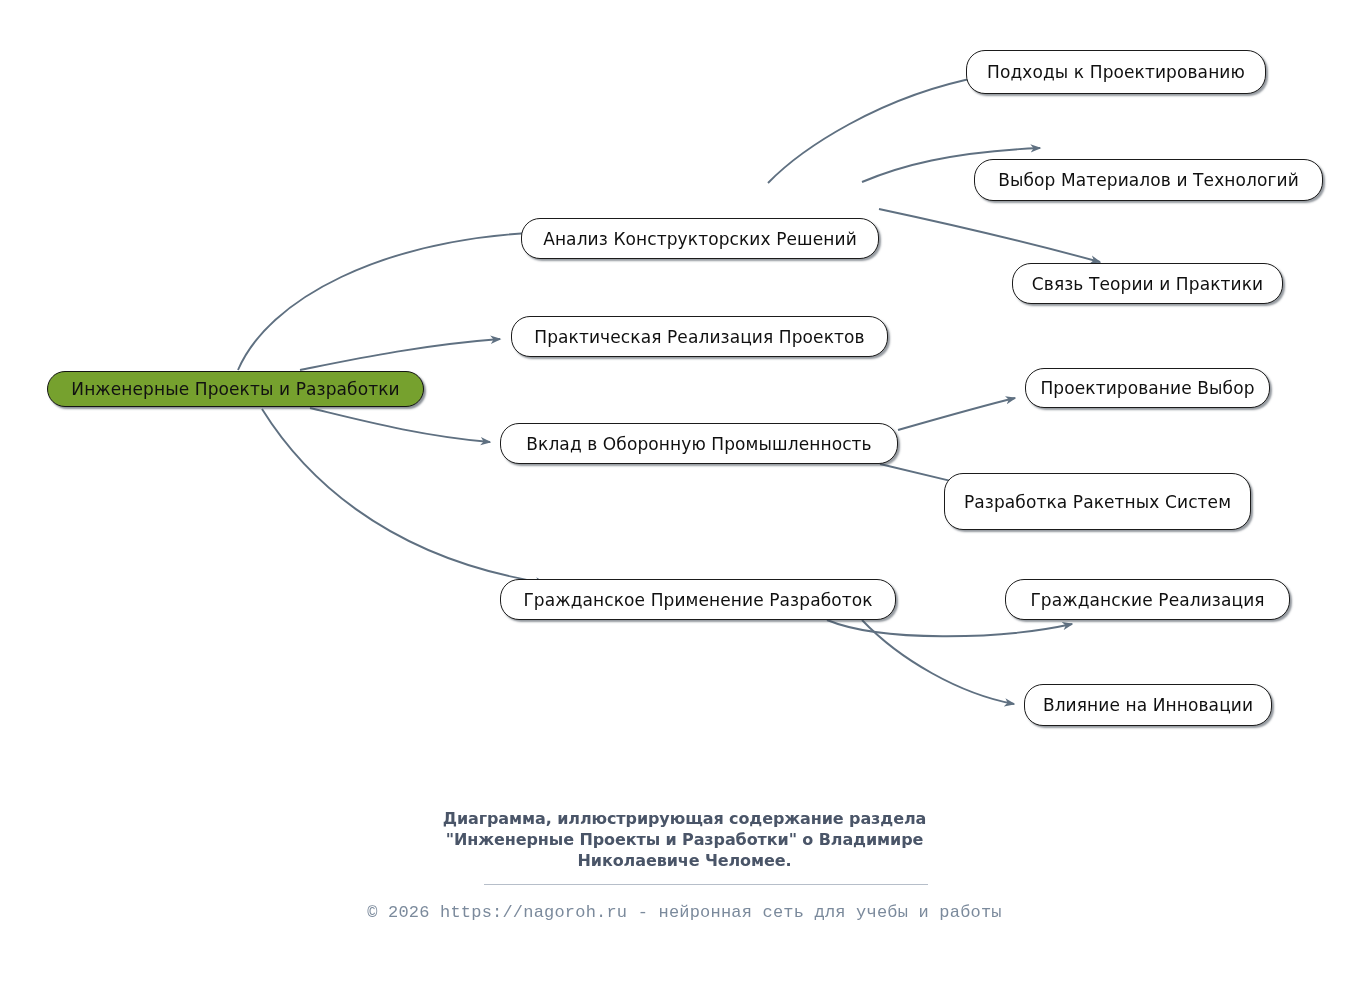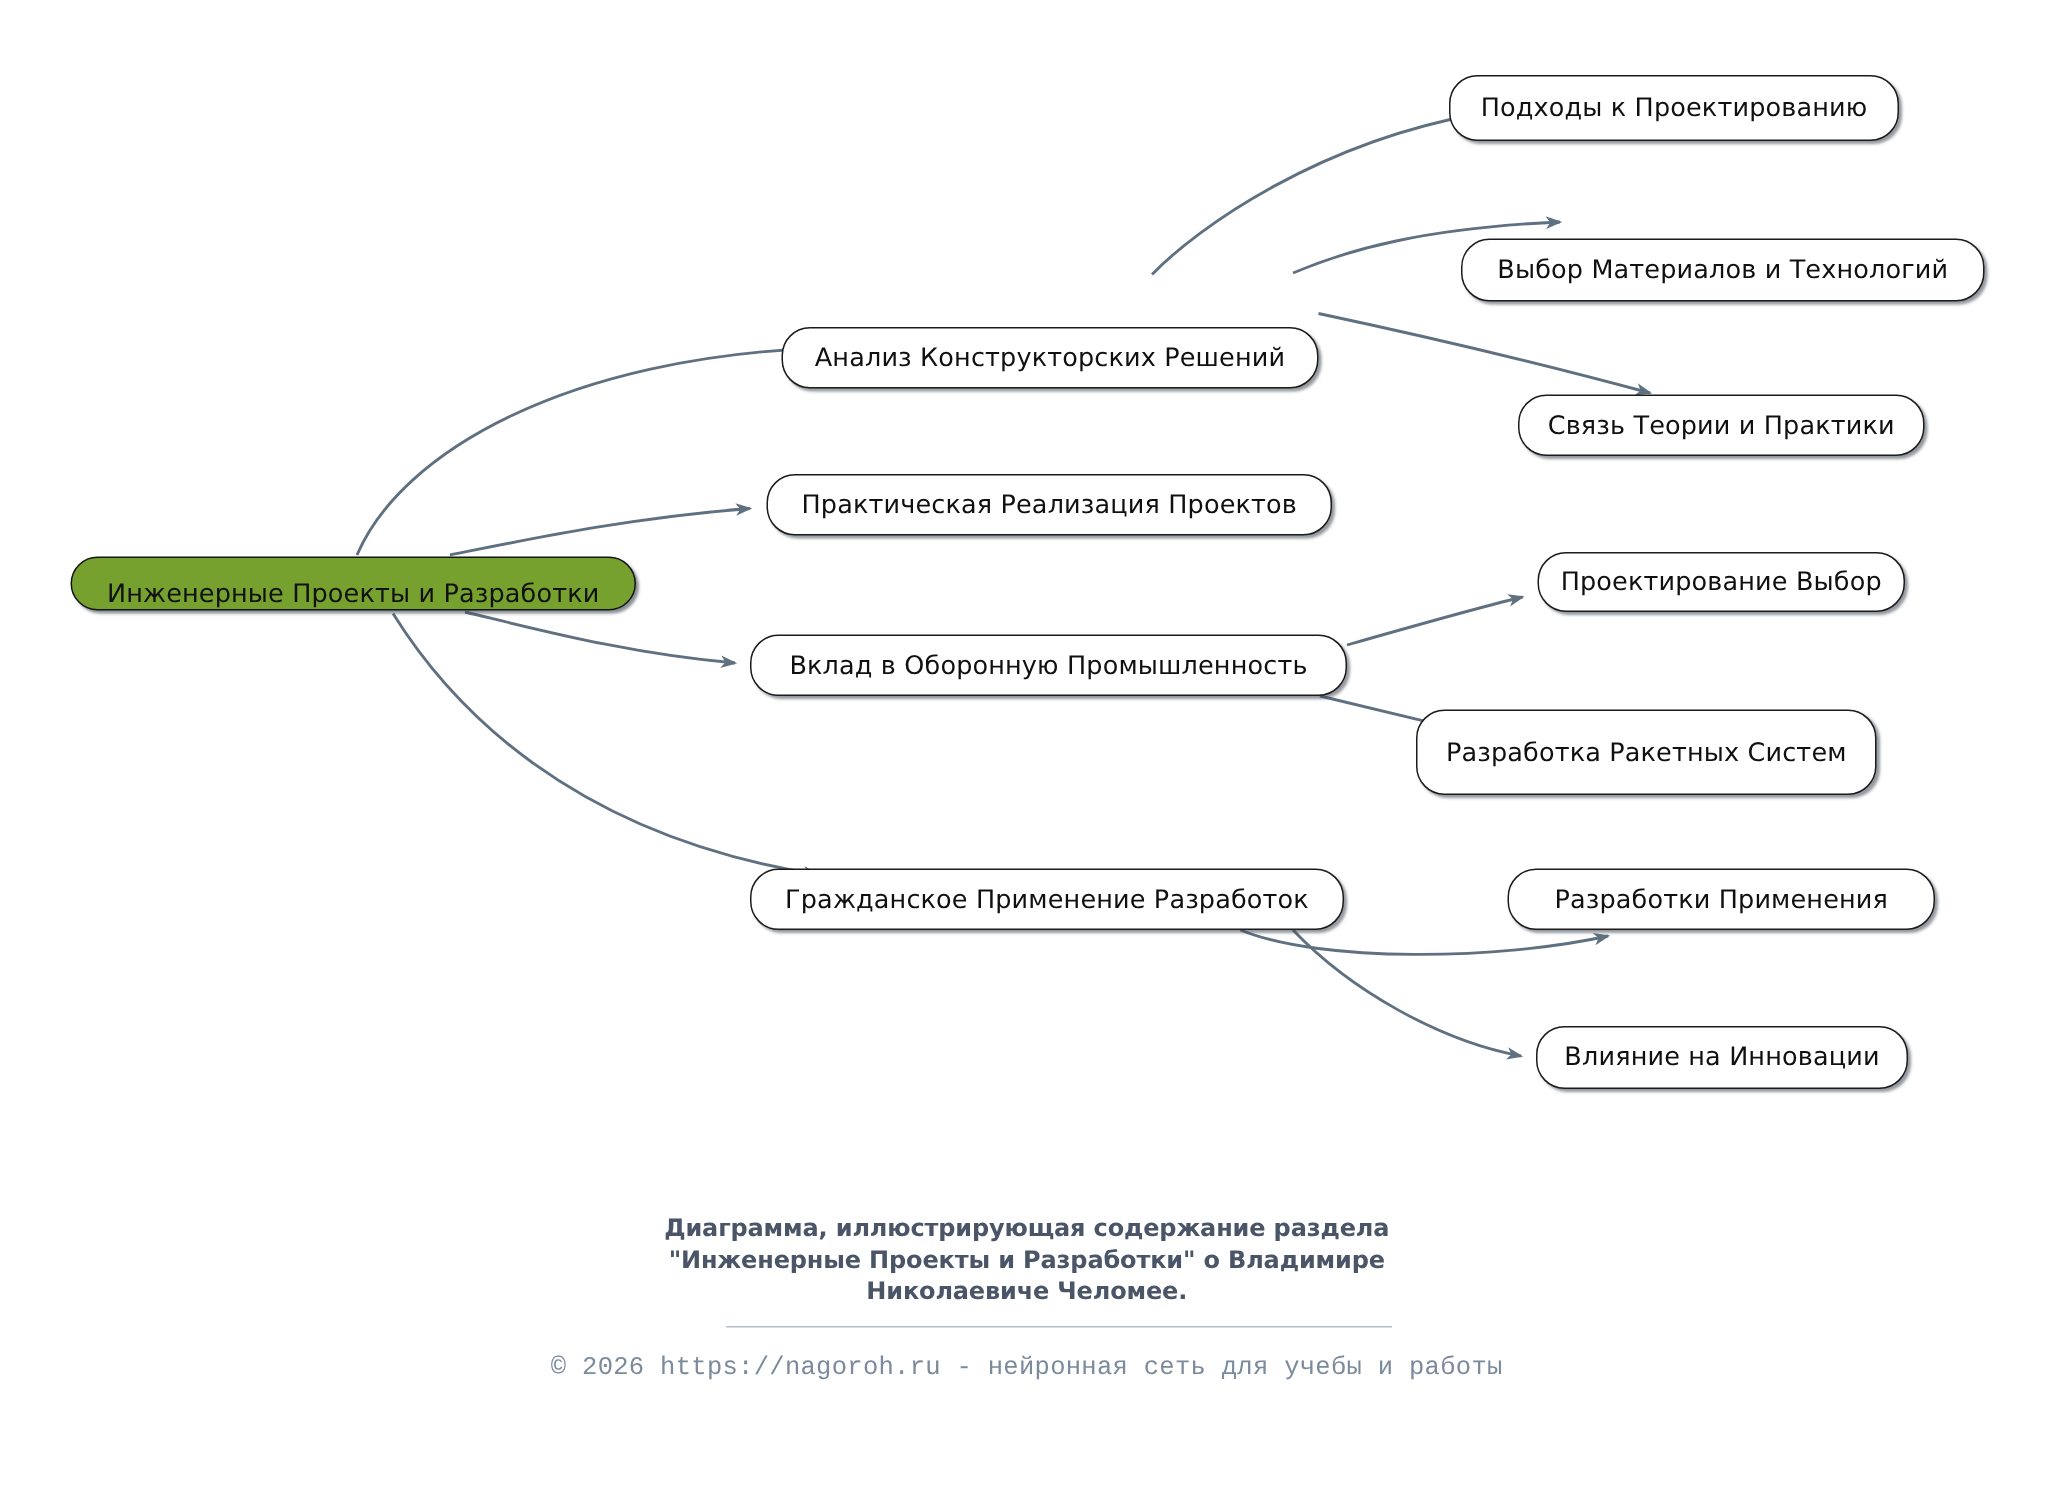--- a/index.html
+++ b/index.html
@@ -48,21 +48,20 @@
     box-shadow: 2px 2px 2px rgba(60,70,80,0.55);
     padding: 0 14px;
     letter-spacing: 0.1px;
   }
 
   .node.root {
     background: #76a12e;
     border: 1.8px solid #141414;
     color: #111111;
     box-shadow: 2px 2px 2px rgba(60,70,80,0.6);
-    align-items: flex-end;
   }
 
   .caption-block {
     position: absolute;
     left: 0;
     top: 808px;
     width: 1369px;
     text-align: center;
   }
   .caption-line {
@@ -159,21 +158,21 @@
 
   <div class="node" style="left:944px; top:473px; width:307px; height:57px;">
     <span>Разработка Ракетных Систем</span>
   </div>
 
   <div class="node" style="left:500px; top:579px; width:396px; height:41px;">
     <span>Гражданское Применение Разработок</span>
   </div>
 
   <div class="node" style="left:1005px; top:579px; width:285px; height:41px;">
-    <span>Разработки Применения</span>
+    <span>Гражданские Реализация</span>
   </div>
 
   <div class="node" style="left:1024px; top:684px; width:248px; height:42px;">
     <span>Влияние на Инновации</span>
   </div>
 
   <div class="caption-block">
     <div class="caption-line">Диаграмма, иллюстрирующая содержание раздела</div>
     <div class="caption-line">"Инженерные Проекты и Разработки" о Владимире</div>
     <div class="caption-line">Николаевиче Челомее.</div>

